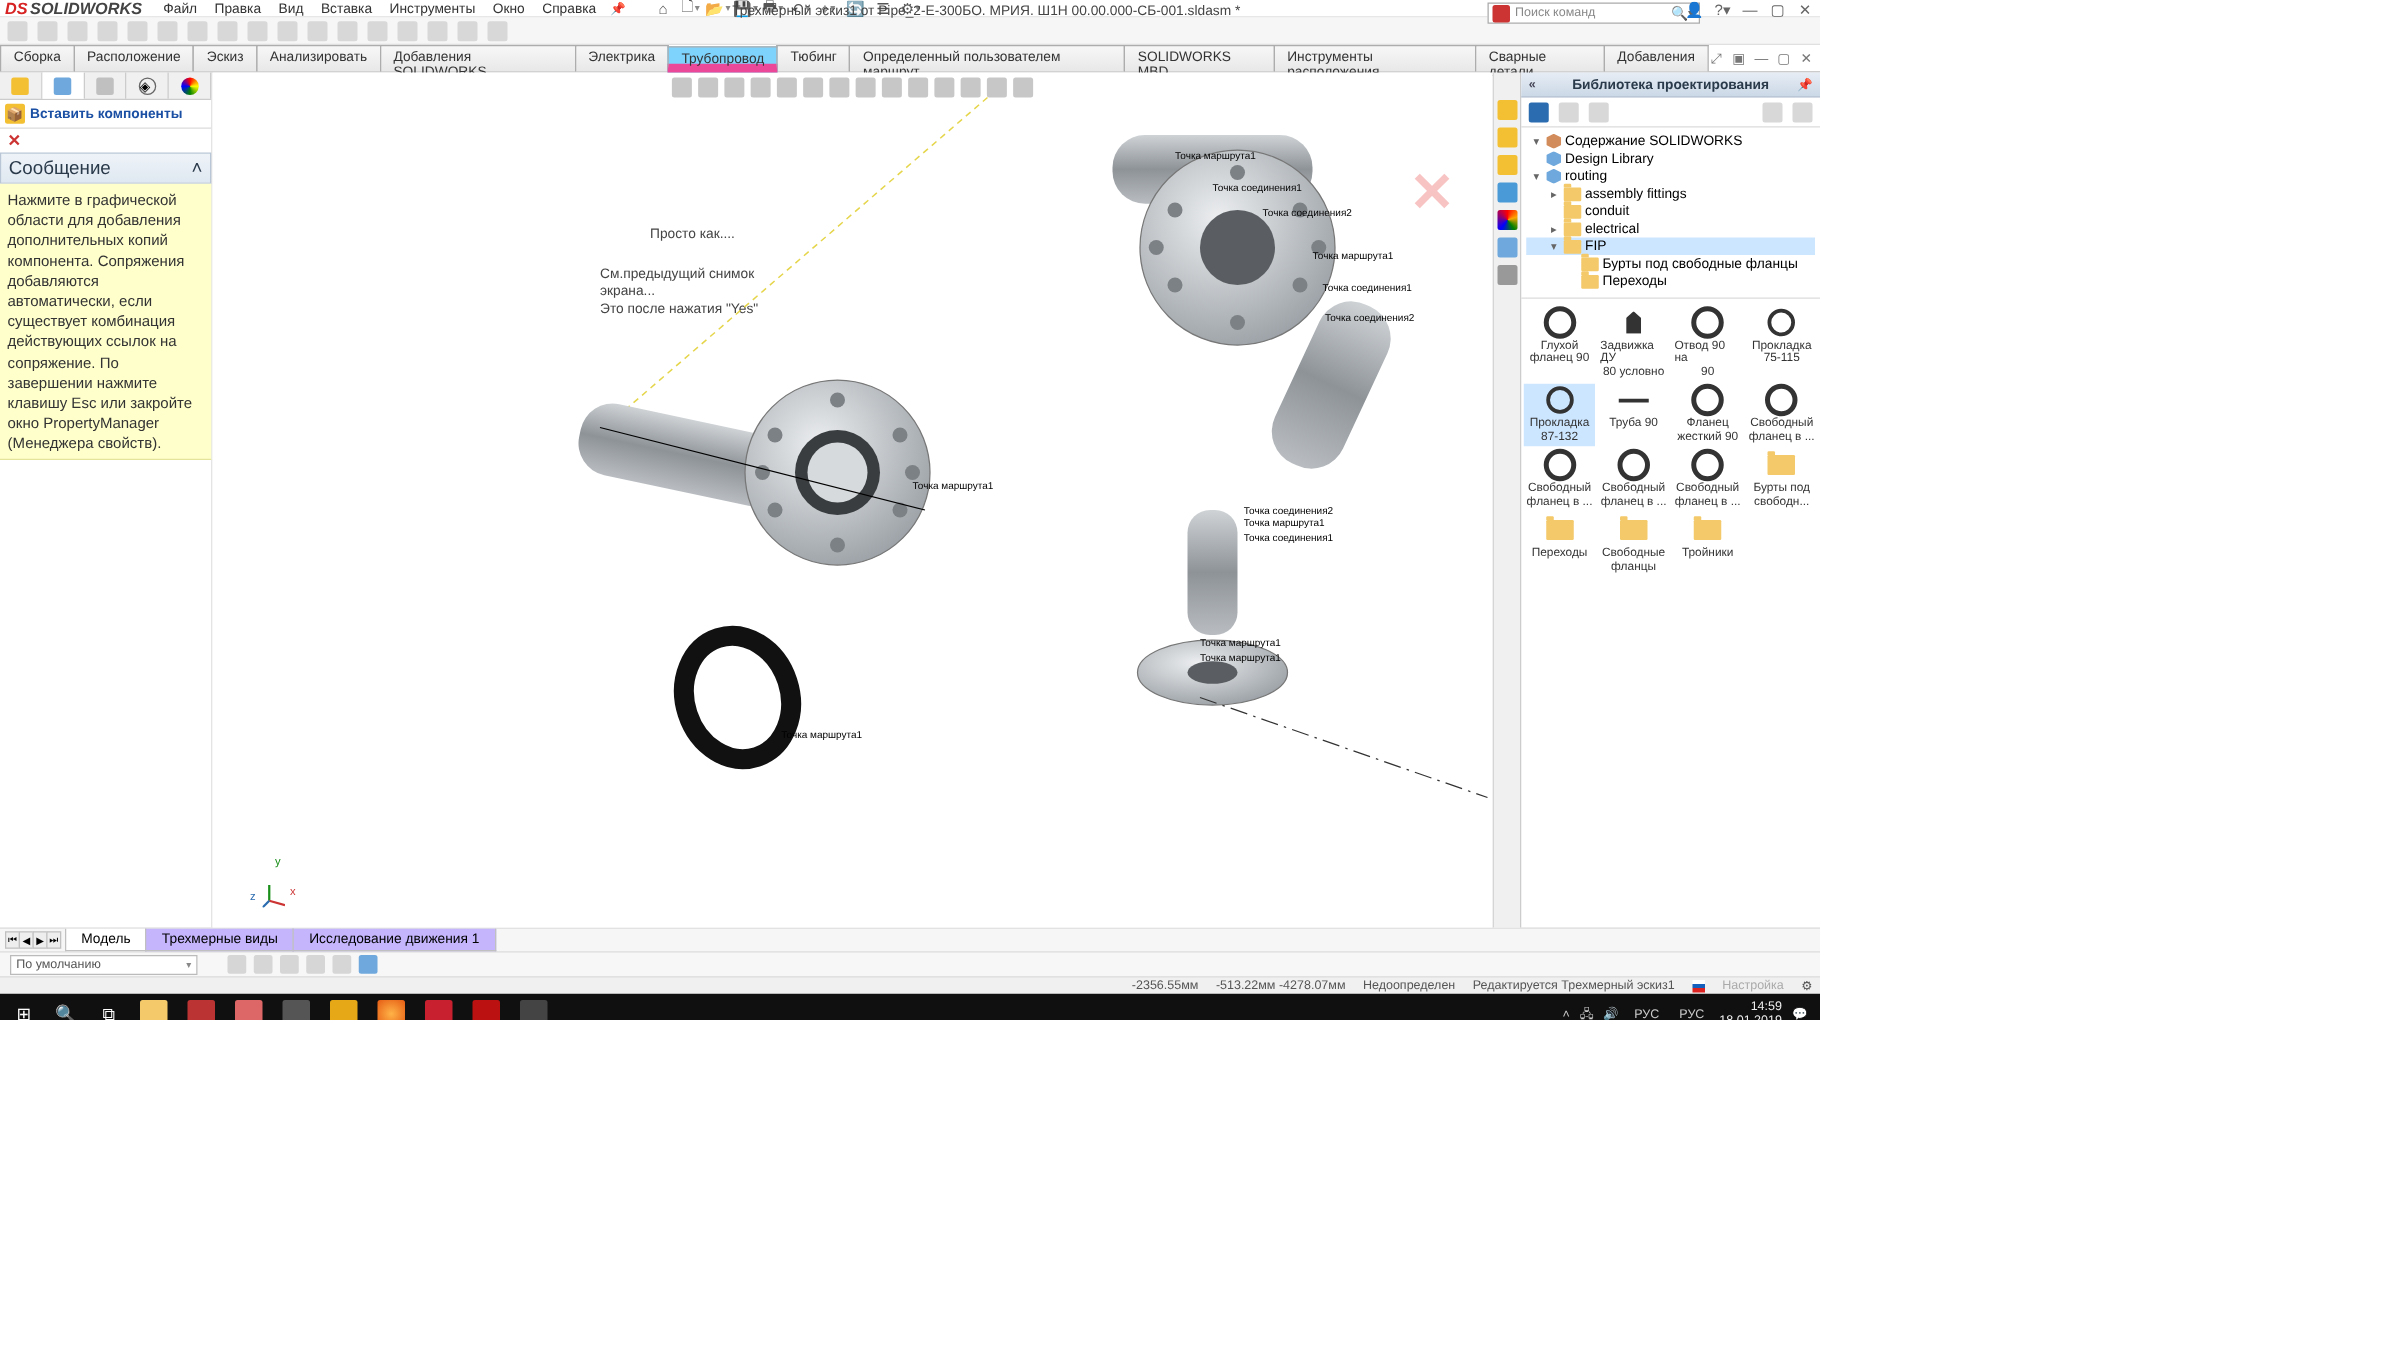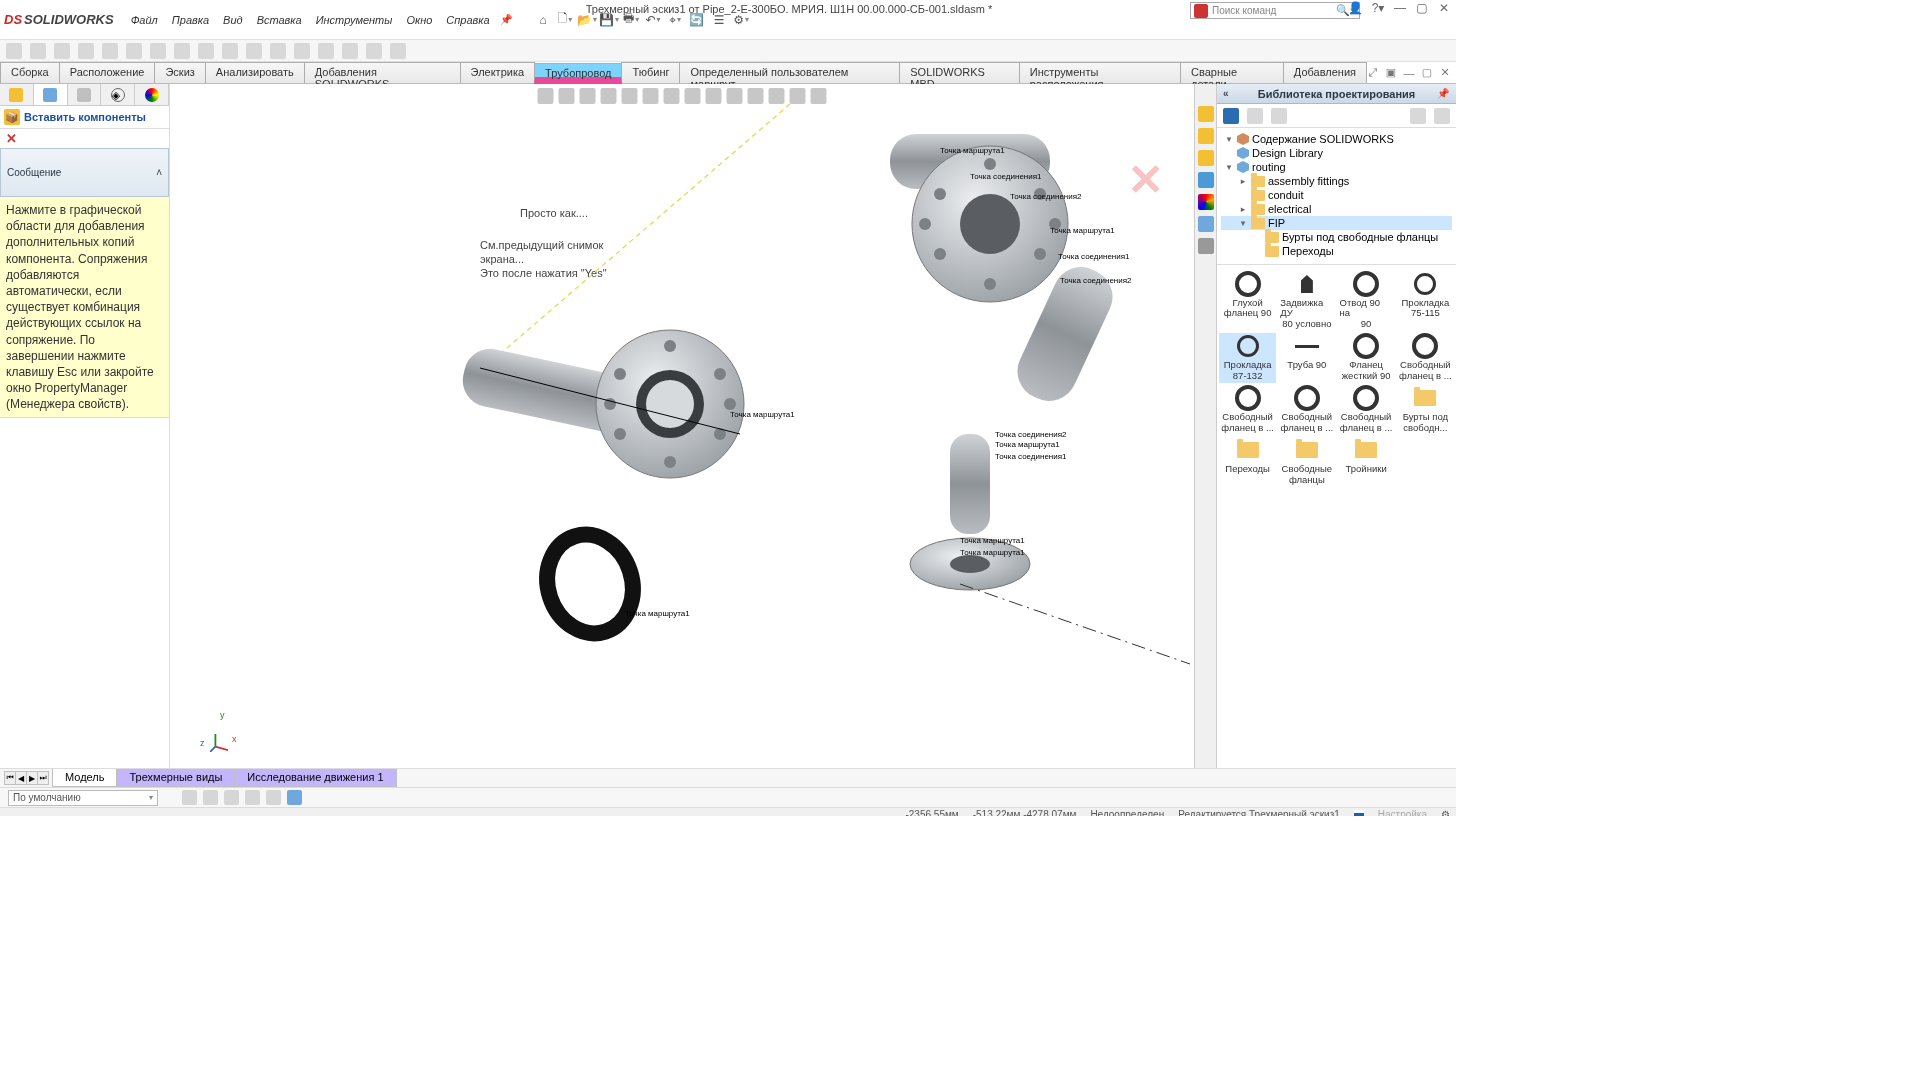--- a/index.html
+++ b/index.html
@@ -1,23 +1,23 @@
 <!DOCTYPE html>
 <html><head>
 <meta charset="utf-8">
 <style>
   * { box-sizing: border-box; margin: 0; padding: 0; font-family: "Segoe UI", Tahoma, sans-serif; }
   body { width: 1456px; height: 816px; background: #fff; overflow: hidden; font-size: 11px; position: relative; }
 
   
-  .menubar { height: 40px; background: #fff; border-bottom: 1px solid #e0e0e0; display: flex; align-items: center; padding: 0 4px; }
+  .menubar { height: 14px; background: #fff; border-bottom: 1px solid #e0e0e0; display: flex; align-items: center; padding: 0 4px; }
   .logo { display: flex; align-items: center; font-weight: bold; font-style: italic; font-size: 13px; color: #d72323; padding-right: 10px; }
   .logo .ds { font-size: 13px; margin-right: 2px; }
   .logo .sw { color: #444; font-style: italic; letter-spacing: 0; }
-  .menubar .mitem { padding: 0 7px; cursor: default; color: #333; font-style: italic; }
+  .menubar .mitem { padding: 0 7px; cursor: default; color: #333; }
   .menubar .pin { margin-left: 4px; color: #2b6cb0; font-size: 10px; }
   .menubar .qat { margin-left: 20px; display: flex; gap: 2px; align-items: center; }
   .qat .qbtn { width: 20px; height: 18px; display: flex; align-items: center; justify-content: center; color: #555; font-size: 12px; }
   .qat .drop::after { content: "▾"; font-size: 8px; margin-left: 1px; color: #888; }
   .doc-title { position: absolute; left: 50%; transform: translateX(-35%); top: 3px; color: #444; font-size: 11px; white-space: nowrap; }
   .searchbox { position: absolute; right: 96px; top: 2px; width: 170px; height: 17px; border: 1px solid #aaa; background: #fff; display: flex; align-items: center; padding: 0 3px; font-size: 10px; color: #888; }
   .searchbox .mag { margin-left: auto; font-size: 11px; color: #666; }
   .searchbox .bino { width: 14px; height: 14px; background: #c33; margin-right: 4px; border-radius: 2px; }
   .winbtns { position: absolute; right: 4px; top: 0; display: flex; align-items: center; gap: 6px; }
   .winbtns span { width: 16px; height: 16px; display: inline-flex; align-items: center; justify-content: center; color: #666; font-size: 12px; }
@@ -37,21 +37,21 @@
   .workspace { display: flex; height: calc(100% - 22px - 22px - 22px - 20px - 32px - 14px); }
   .left-panel { width: 170px; border-right: 1px solid #dcdcdc; display: flex; flex-direction: column; }
   .fm-tabs { display: flex; height: 22px; border-bottom: 1px solid #ccc; background: #f0f0f0; }
   .fm-tabs .t { flex: 1; display: flex; align-items: center; justify-content: center; border-right: 1px solid #ccc; }
   .fm-tabs .t.sel { background: #fff; }
   .fm-tabs .t svg, .fm-tabs .t .ic { width: 14px; height: 14px; }
   .pm-head { display: flex; align-items: center; padding: 3px 4px; border-bottom: 1px solid #dcdcdc; }
   .pm-head .icn { width: 16px; height: 16px; background: #f3bf33; border-radius: 2px; margin-right: 4px; display:inline-flex;align-items:center;justify-content:center; }
   .pm-head .title { color: #1a4fa3; font-weight: 600; font-size: 11px; }
   .pm-close { color: #c33; font-size: 13px; font-weight: bold; padding: 2px 6px; cursor: default; }
-  .pm-section { background: linear-gradient(#eef3f8,#dfe8f1); border: 1px solid #b8c6d6; padding: 18px 6px; font-size: 10px; color: #2a3a4a; display:flex;justify-content:space-between;align-items:center; }
+  .pm-section { background: linear-gradient(#eef3f8,#dfe8f1); border: 1px solid #b8c6d6; padding: 3px 6px; font-size: 15px; color: #2a3a4a; display:flex;justify-content:space-between;align-items:center; }
   .pm-msg { background: #ffffcc; padding: 5px 6px; font-size: 12px; line-height: 1.35; color: #333; border-bottom:1px solid #e4e49a; }
 
   
   .viewport { flex: 1; position: relative; background: #fff; overflow: hidden; }
   .hud-top { position: absolute; top: 3px; left: 50%; transform: translateX(-50%); display: flex; gap: 5px; background: rgba(255,255,255,0.7); padding: 1px 3px; }
   .hud-top .h { width: 16px; height: 16px; background: #c7c7c7; border-radius: 2px; }
   .watermark-x { position: absolute; top: 70px; right: 30px; font-size: 44px; font-weight: bold; color: #f5aaaa; opacity: .7; }
   .note-text { position: absolute; color: #444; font-size: 11px; line-height: 1.35; }
   .triad { position: absolute; left: 40px; bottom: 14px; font-size: 9px; }
   .triad .y { color: #1a8f1a; position:absolute; left:10px; top:-24px;}

